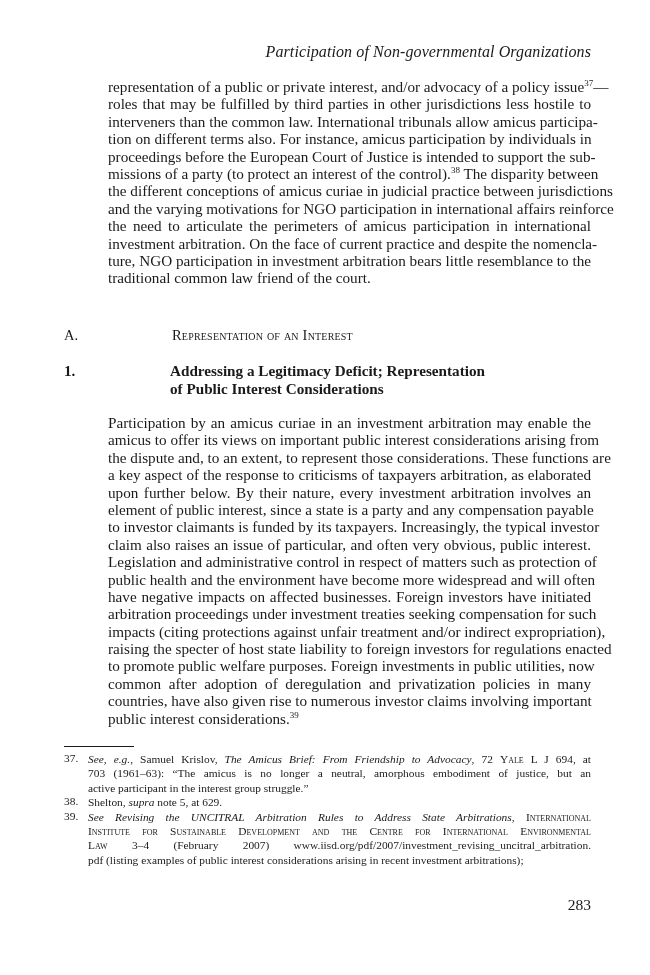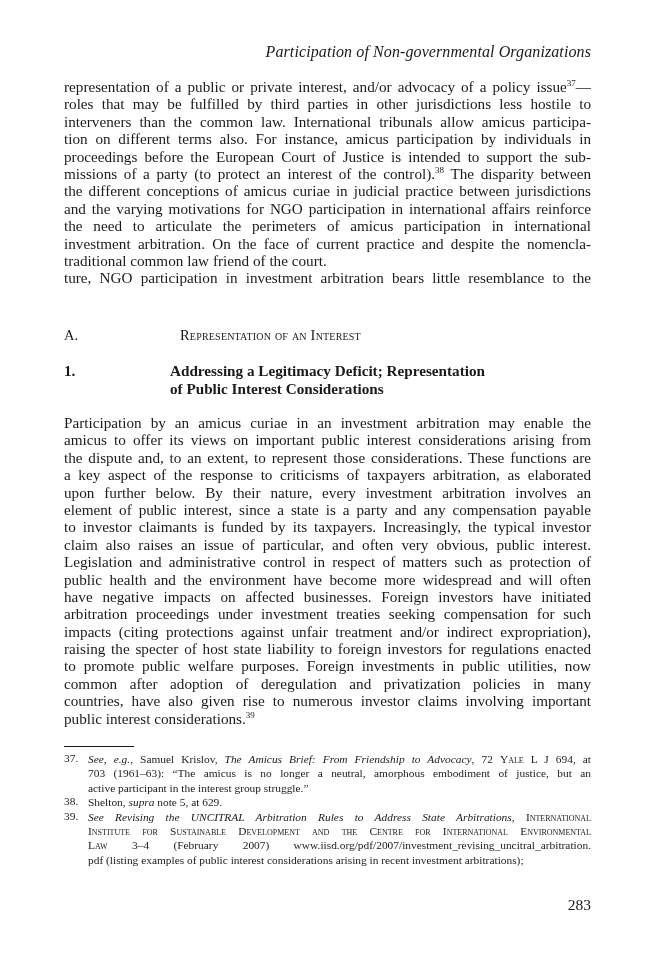--- a/index.html
+++ b/index.html
@@ -8,31 +8,31 @@
       font-family: "Liberation Serif", "DejaVu Serif", serif;
       color: #1a1a1a;
     }
     .running-head {
       position: absolute; top: 43px; right: 59px;
       font-style: italic; font-size: 16px; letter-spacing: 0.1px;
     }
     .block { position: absolute; left: 64px; width: 527px; }
     .line {
       display: block; font-size: 15.2px; line-height: 17.4px; height: 17.4px;
-      text-align: justify; text-align-last: justify; white-space: nowrap;
+      text-align: justify; text-align-last: justify; white-space: nowrap; margin-left: 44px;
     }
     .line.last { text-align-last: left; }
     sup { font-size: 9px; line-height: 0; vertical-align: 6px; }
     .para1 { top: 78px; }
     .heading-a {
       position: absolute; top: 327px; left: 64px; font-size: 14.5px;
     }
     .heading-a .num { position: absolute; left: 0; }
     .heading-a .title {
-      position: absolute; left: 116px; white-space: nowrap;
+      position: absolute; left: 108px; white-space: nowrap;
       font-variant: small-caps; letter-spacing: 0.2px; text-align: center;
     }
     .heading-1 { position: absolute; top: 362px; left: 64px; font-size: 15.2px; font-weight: bold; }
     .heading-1 .num { position: absolute; left: 0; }
     .heading-1 .title { position: absolute; left: 106px; width: 360px; line-height: 18px; white-space: nowrap; }
     .para2 { top: 414px; }
     .fn-rule {
       position: absolute; top: 746px; left: 64px; width: 70px; height: 0;
       border-top: 1px solid #1a1a1a;
     }
@@ -58,22 +58,22 @@
   <span class="line"><span>representation of a public or private interest, and/or advocacy of a policy issue</span><sup>37</sup><span>—</span></span>
   <span class="line">roles that may be fulfilled by third parties in other jurisdictions less hostile to</span>
   <span class="line">interveners than the common law. International tribunals allow amicus participa-</span>
   <span class="line">tion on different terms also. For instance, amicus participation by individuals in</span>
   <span class="line">proceedings before the European Court of Justice is intended to support the sub-</span>
   <span class="line"><span>missions of a party (to protect an interest of the control).</span><sup>38</sup><span> The disparity between</span></span>
   <span class="line">the different conceptions of amicus curiae in judicial practice between jurisdictions</span>
   <span class="line">and the varying motivations for NGO participation in international affairs reinforce</span>
   <span class="line">the need to articulate the perimeters of amicus participation in international</span>
   <span class="line">investment arbitration. On the face of current practice and despite the nomencla-</span>
+  <span class="line">ture, NGO participation in investment arbitration bears little resemblance to the</span>
   <span class="line last">traditional common law friend of the court.</span>
-  <span class="line">ture, NGO participation in investment arbitration bears little resemblance to the</span>
 </div>
 
 <div class="heading-a">
   <span class="num">A.</span>
   <span class="title">Representation of an Interest</span>
 </div>
 
 <div class="heading-1">
   <span class="num">1.</span>
   <div class="title">

